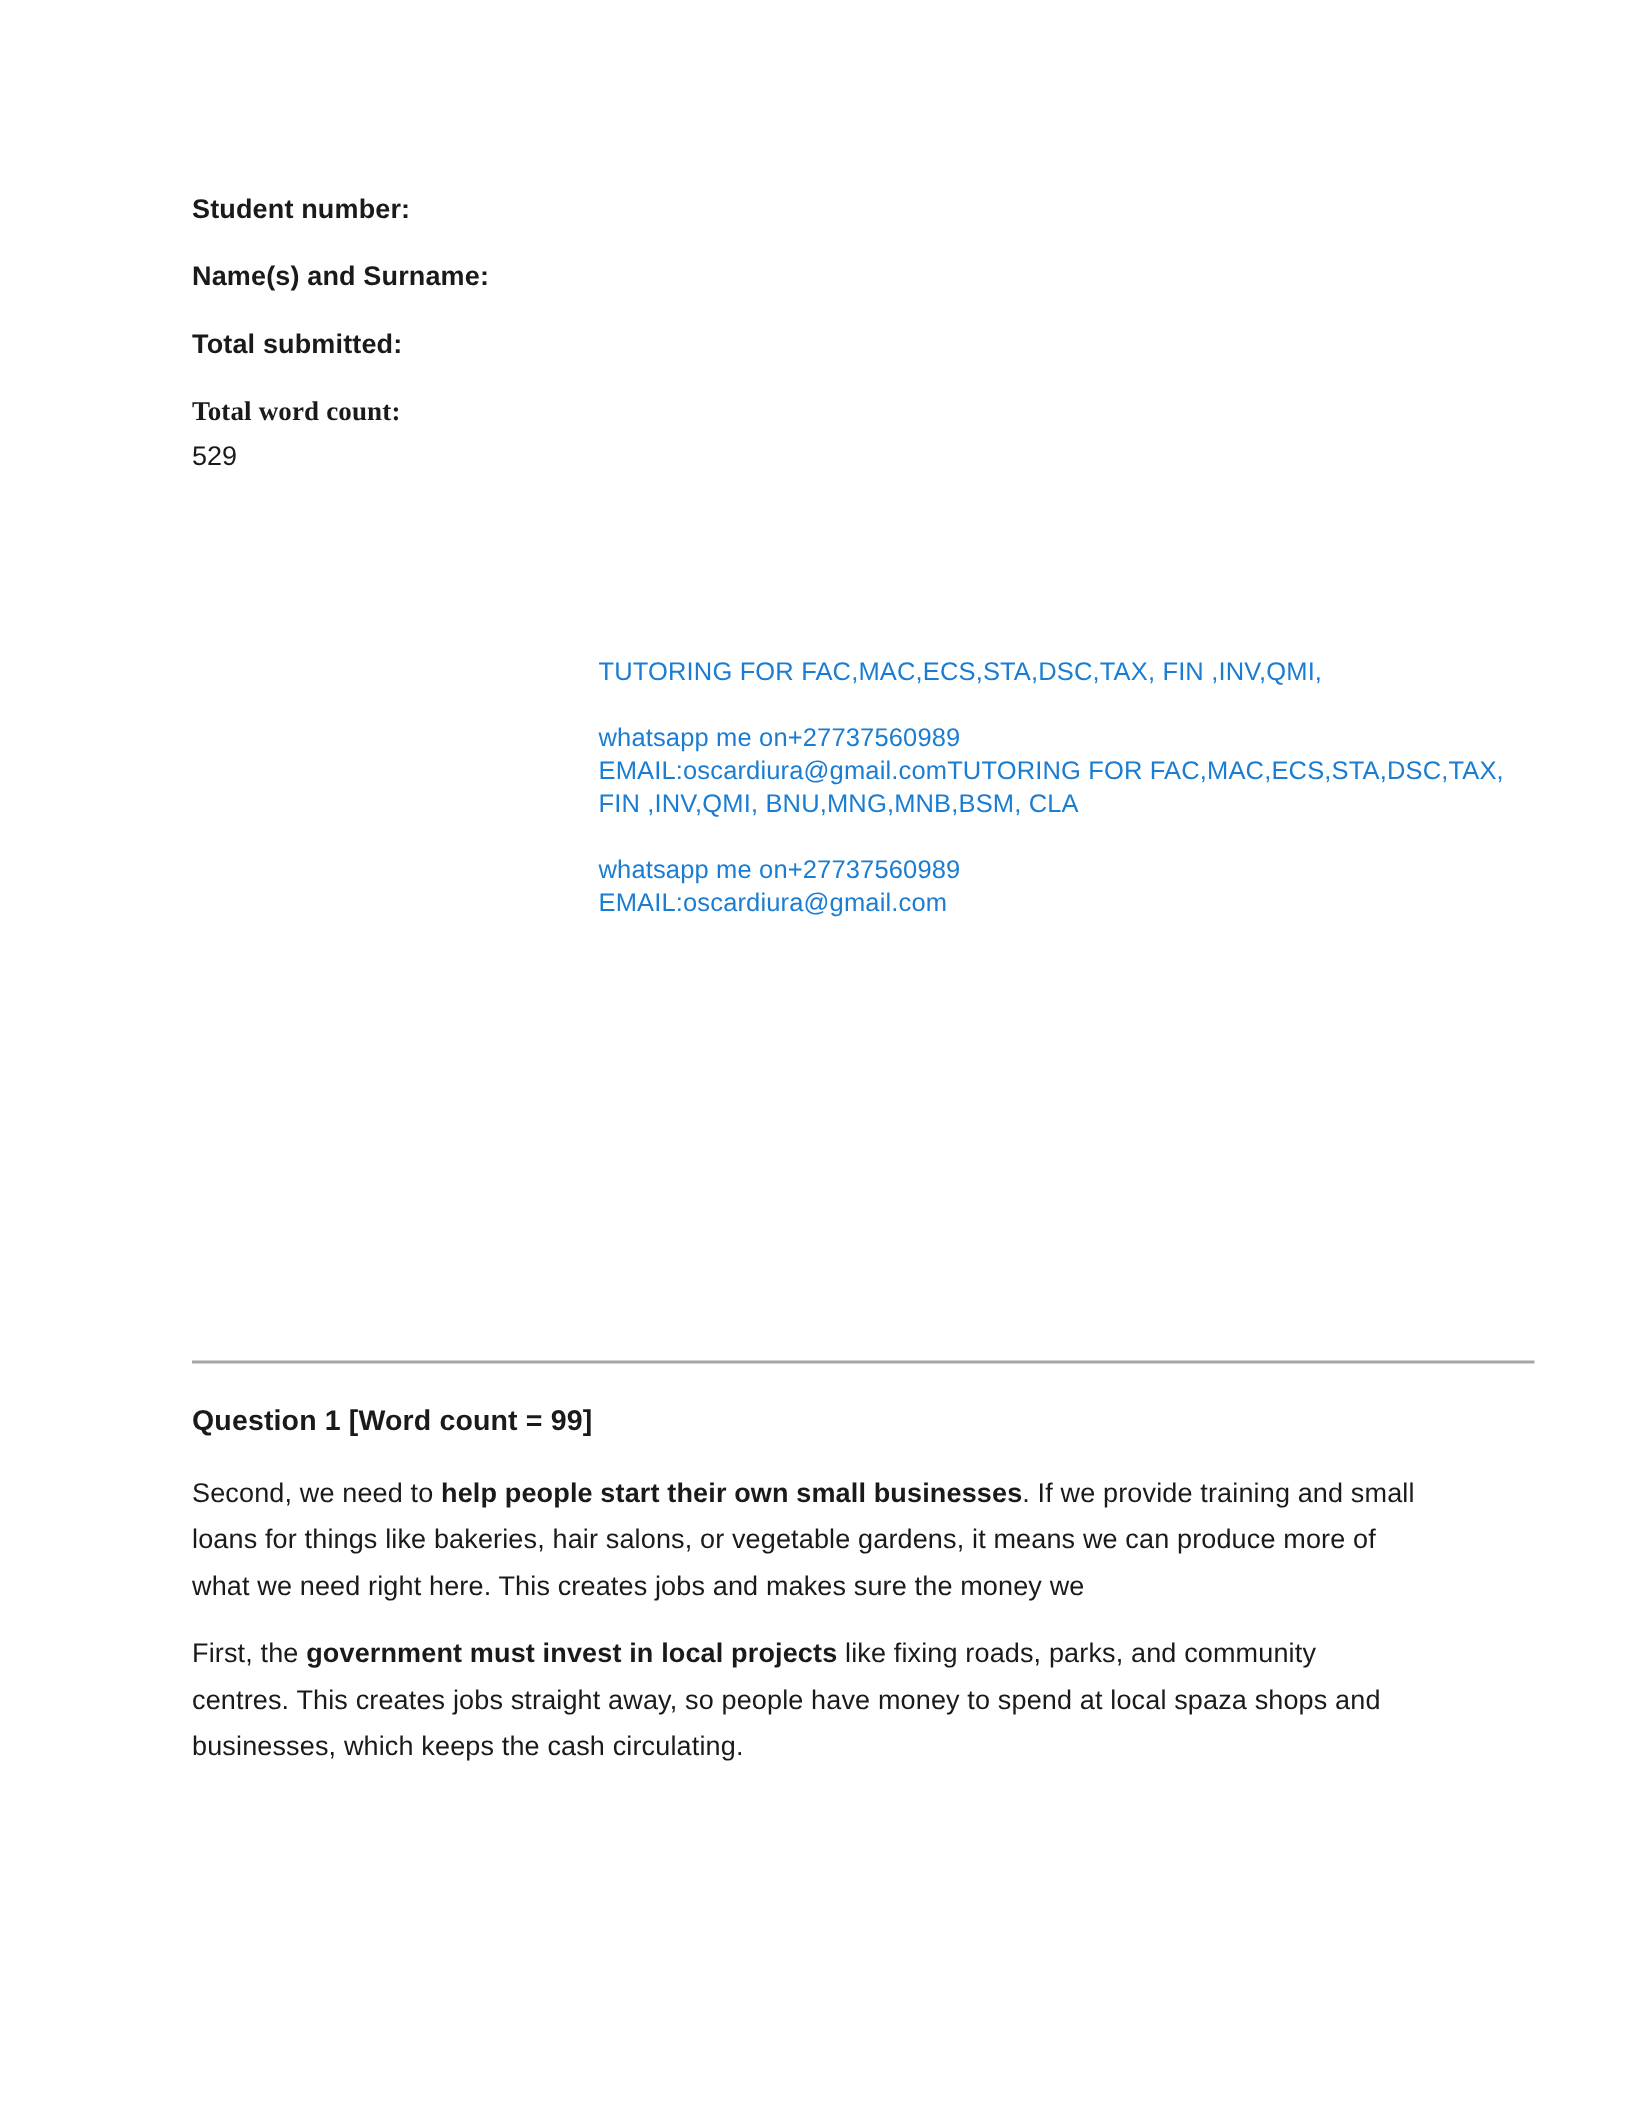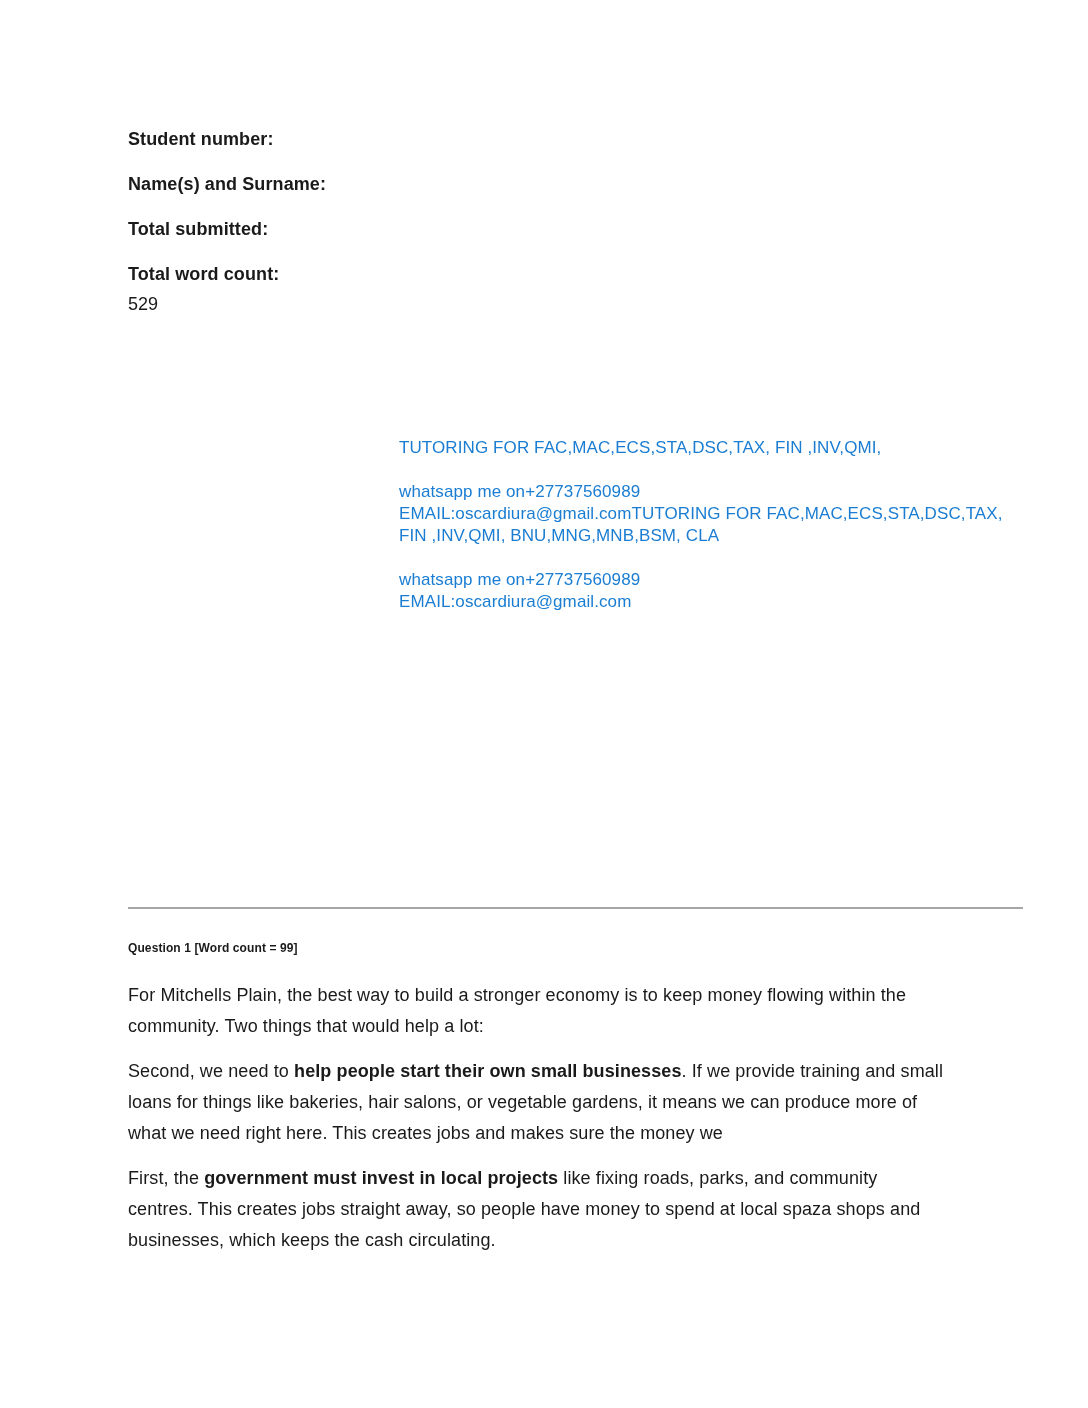--- a/index.html
+++ b/index.html
@@ -40,21 +40,21 @@
   }
   .ad-line {
     white-space: nowrap;
   }
   .divider {
     border: none;
     border-top: 2px solid #a6a6a6;
     margin: 294px 0 0 0;
   }
   .question-heading {
-    font-size: 12px;
+    font-size: 19px;
     font-weight: bold;
     line-height: 22px;
     margin: 28px 0 0 0;
     letter-spacing: 0.1px;
   }
   .paragraphs {
     margin-top: 21px;
     width: 816px;
   }
   .body-para {
@@ -71,38 +71,37 @@
 <body>
 
 <div class="page">
 
   <p class="field-label">Student number:</p>
 
   <p class="field-label">Name(s) and Surname:</p>
 
   <p class="field-label">Total submitted:</p>
 
-  <p class="field-label" style="margin-bottom:8px;">Total word count:</p>
+  <p class="field-label" style="margin-bottom:8px;font-family:Liberation Serif, serif;">Total word count:</p>
 
   <p class="field-value" style="margin-top:0;">529</p>
 
   <div class="ad-block" style="color: rgb(26, 125, 210);">
       <div class="ad-line">TUTORING FOR FAC,MAC,ECS,STA,DSC,TAX, FIN ,INV,QMI,</div>
       <div class="ad-line">&nbsp;</div>
       <div class="ad-line">whatsapp me on+27737560989</div>
       <div class="ad-line">EMAIL:oscardiura@gmail.comTUTORING FOR FAC,MAC,ECS,STA,DSC,TAX,</div>
       <div class="ad-line">FIN ,INV,QMI, BNU,MNG,MNB,BSM, CLA</div>
       <div class="ad-line">&nbsp;</div>
       <div class="ad-line">whatsapp me on+27737560989</div>
       <div class="ad-line">EMAIL:oscardiura@gmail.com</div>
     </div>
 
   <hr class="divider">
 
   <p class="question-heading">Question 1 [Word count = 99]</p>
 
   <div class="paragraphs">
-      <p class="body-para"><span class="run">For Mitchells Plain, the best way to build a stronger economy is to keep money flowing within the community. Two things that would help a lot:</span></p>
       <p class="body-para"><span class="run">Second, we need to </span><span class="run bold">help people start their own small businesses</span><span class="run">. If we provide training and small loans for things like bakeries, hair salons, or vegetable gardens, it means we can produce more of what we need right here. This creates jobs and makes sure the money we</span></p>
       <p class="body-para"><span class="run">First, the </span><span class="run bold">government must invest in local projects</span><span class="run"> like fixing roads, parks, and community centres. This creates jobs straight away, so people have money to spend at local spaza shops and businesses, which keeps the cash circulating.</span></p>
     </div>
 
 </div>
 
 </body></html>

